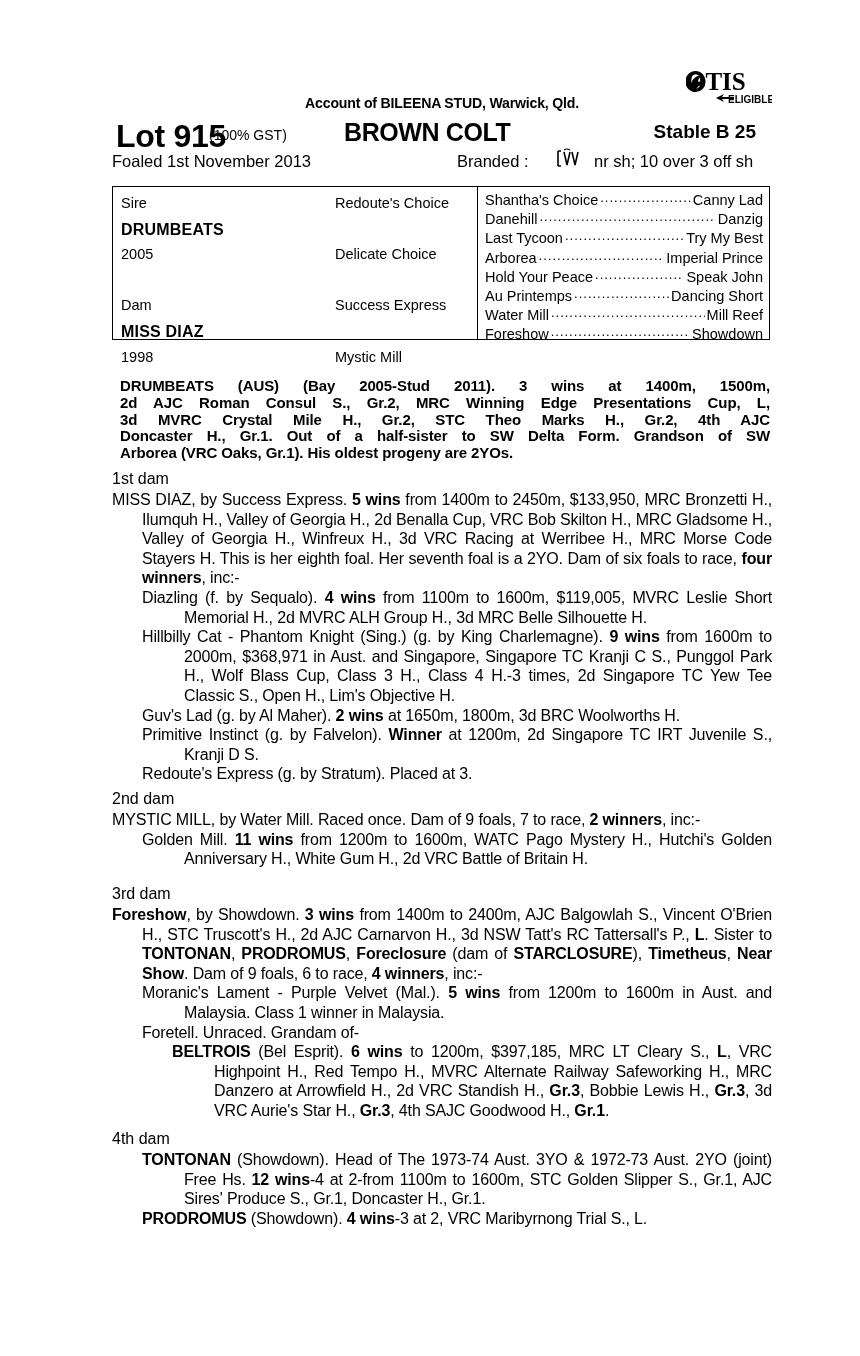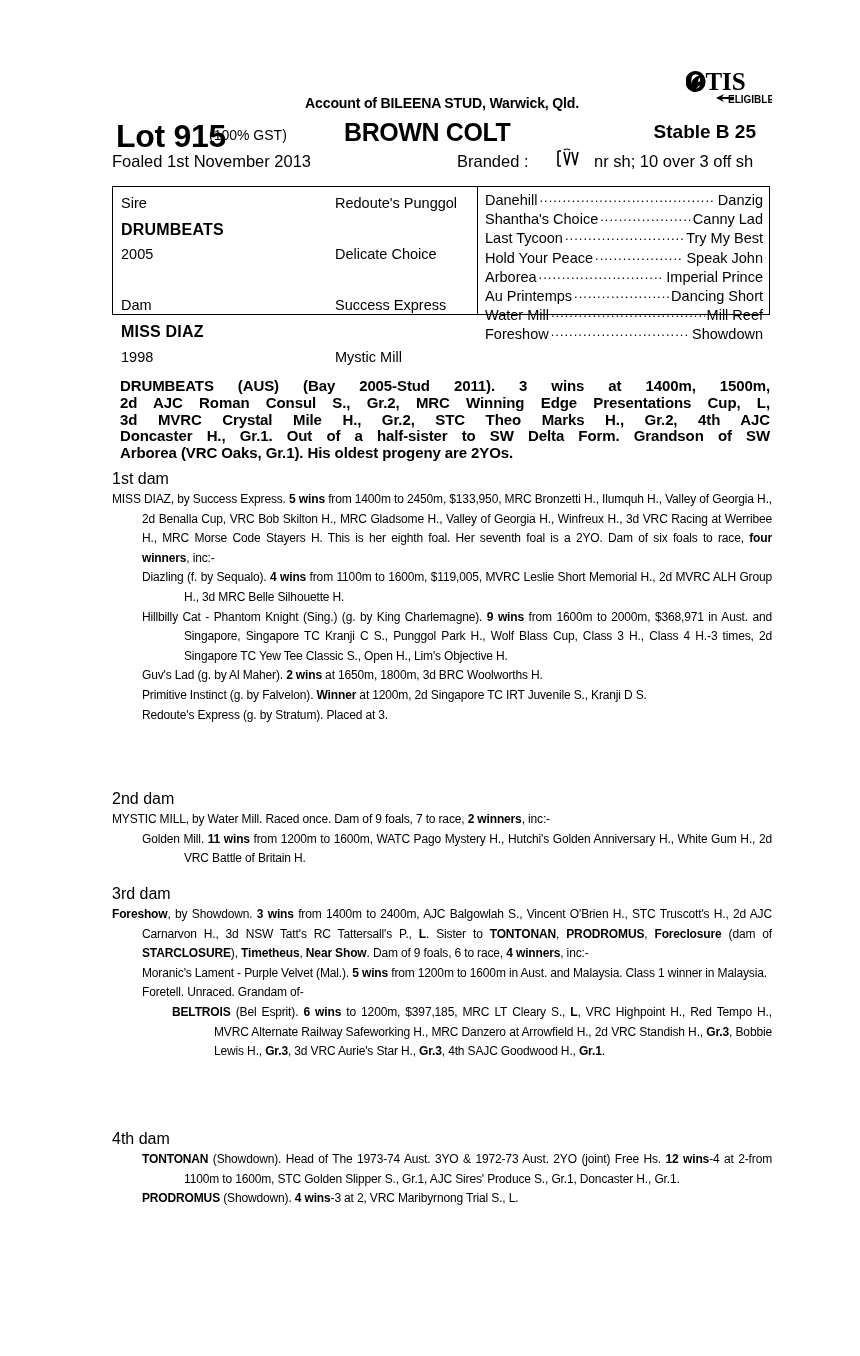--- a/index.html
+++ b/index.html
@@ -96,21 +96,21 @@
     height: 24px;
   }
   .brand-desc { position: absolute; left: 482px; top: 0; }
 
   
   .ped-box {
     position: absolute;
     left: 0;
     top: 186px;
     width: 658px;
-    height: 129px;
+    height: 154px;
     border: 1.6px solid #000;
     box-sizing: border-box;
     padding-left: 16px;
   }
   .ped-divider {
     position: absolute;
     left: 364px;
     top: 0;
     width: 1.4px;
     height: 100%;
@@ -185,21 +185,21 @@
   }
 
   
   .dam-section { position: absolute; left: 0; width: 660px; }
   .dam-heading {
     font-size: 16px;
     font-weight: normal;
     margin-bottom: 2px;
   }
   .entry {
-    font-size: 12px;
+    font-size: 16px;
     line-height: 19.6px;
     text-indent: -42px;
     padding-left: 42px;
     text-align: justify;
     letter-spacing: -0.15px;
   }
   .entry.lvl0 { text-indent: -30px; padding-left: 30px; }
   .entry.lvl1 { text-indent: -42px; padding-left: 72px; }
   .entry.lvl2 { text-indent: -42px; padding-left: 102px; }
   b { font-weight: bold; }
@@ -250,54 +250,54 @@
       <div>Sire</div>
       <div class="ped-name-bold">DRUMBEATS</div>
       <div>2005</div>
       <div class="ped-blank">&nbsp;</div>
       <div>Dam</div>
       <div class="ped-name-bold">MISS DIAZ</div>
       <div>1998</div>
     </div>
 
     <div class="ped-col-2">
-      <div>Redoute's Punggol</div>
+      <div>Redoute's Choice</div>
       <div class="ped-blank">&nbsp;</div>
       <div>Delicate Choice</div>
       <div class="ped-blank">&nbsp;</div>
       <div>Success Express</div>
       <div class="ped-blank">&nbsp;</div>
       <div>Mystic Mill</div>
     </div>
 
     <div class="ped-col-3" id="third-gen">
         <div class="leader-row">
+          <span class="leader-left">Shantha's Choice</span>
+          <span class="leader-dots"></span>
+          <span class="leader-right">Canny Lad</span>
+        </div>
+        <div class="leader-row">
           <span class="leader-left">Danehill</span>
           <span class="leader-dots"></span>
           <span class="leader-right">Danzig</span>
         </div>
         <div class="leader-row">
-          <span class="leader-left">Shantha's Choice</span>
-          <span class="leader-dots"></span>
-          <span class="leader-right">Canny Lad</span>
-        </div>
-        <div class="leader-row">
           <span class="leader-left">Last Tycoon</span>
           <span class="leader-dots"></span>
           <span class="leader-right">Try My Best</span>
         </div>
         <div class="leader-row">
+          <span class="leader-left">Arborea</span>
+          <span class="leader-dots"></span>
+          <span class="leader-right">Imperial Prince</span>
+        </div>
+        <div class="leader-row">
           <span class="leader-left">Hold Your Peace</span>
           <span class="leader-dots"></span>
           <span class="leader-right">Speak John</span>
-        </div>
-        <div class="leader-row">
-          <span class="leader-left">Arborea</span>
-          <span class="leader-dots"></span>
-          <span class="leader-right">Imperial Prince</span>
         </div>
         <div class="leader-row">
           <span class="leader-left">Au Printemps</span>
           <span class="leader-dots"></span>
           <span class="leader-right">Dancing Short</span>
         </div>
         <div class="leader-row">
           <span class="leader-left">Water Mill</span>
           <span class="leader-dots"></span>
           <span class="leader-right">Mill Reef</span>

